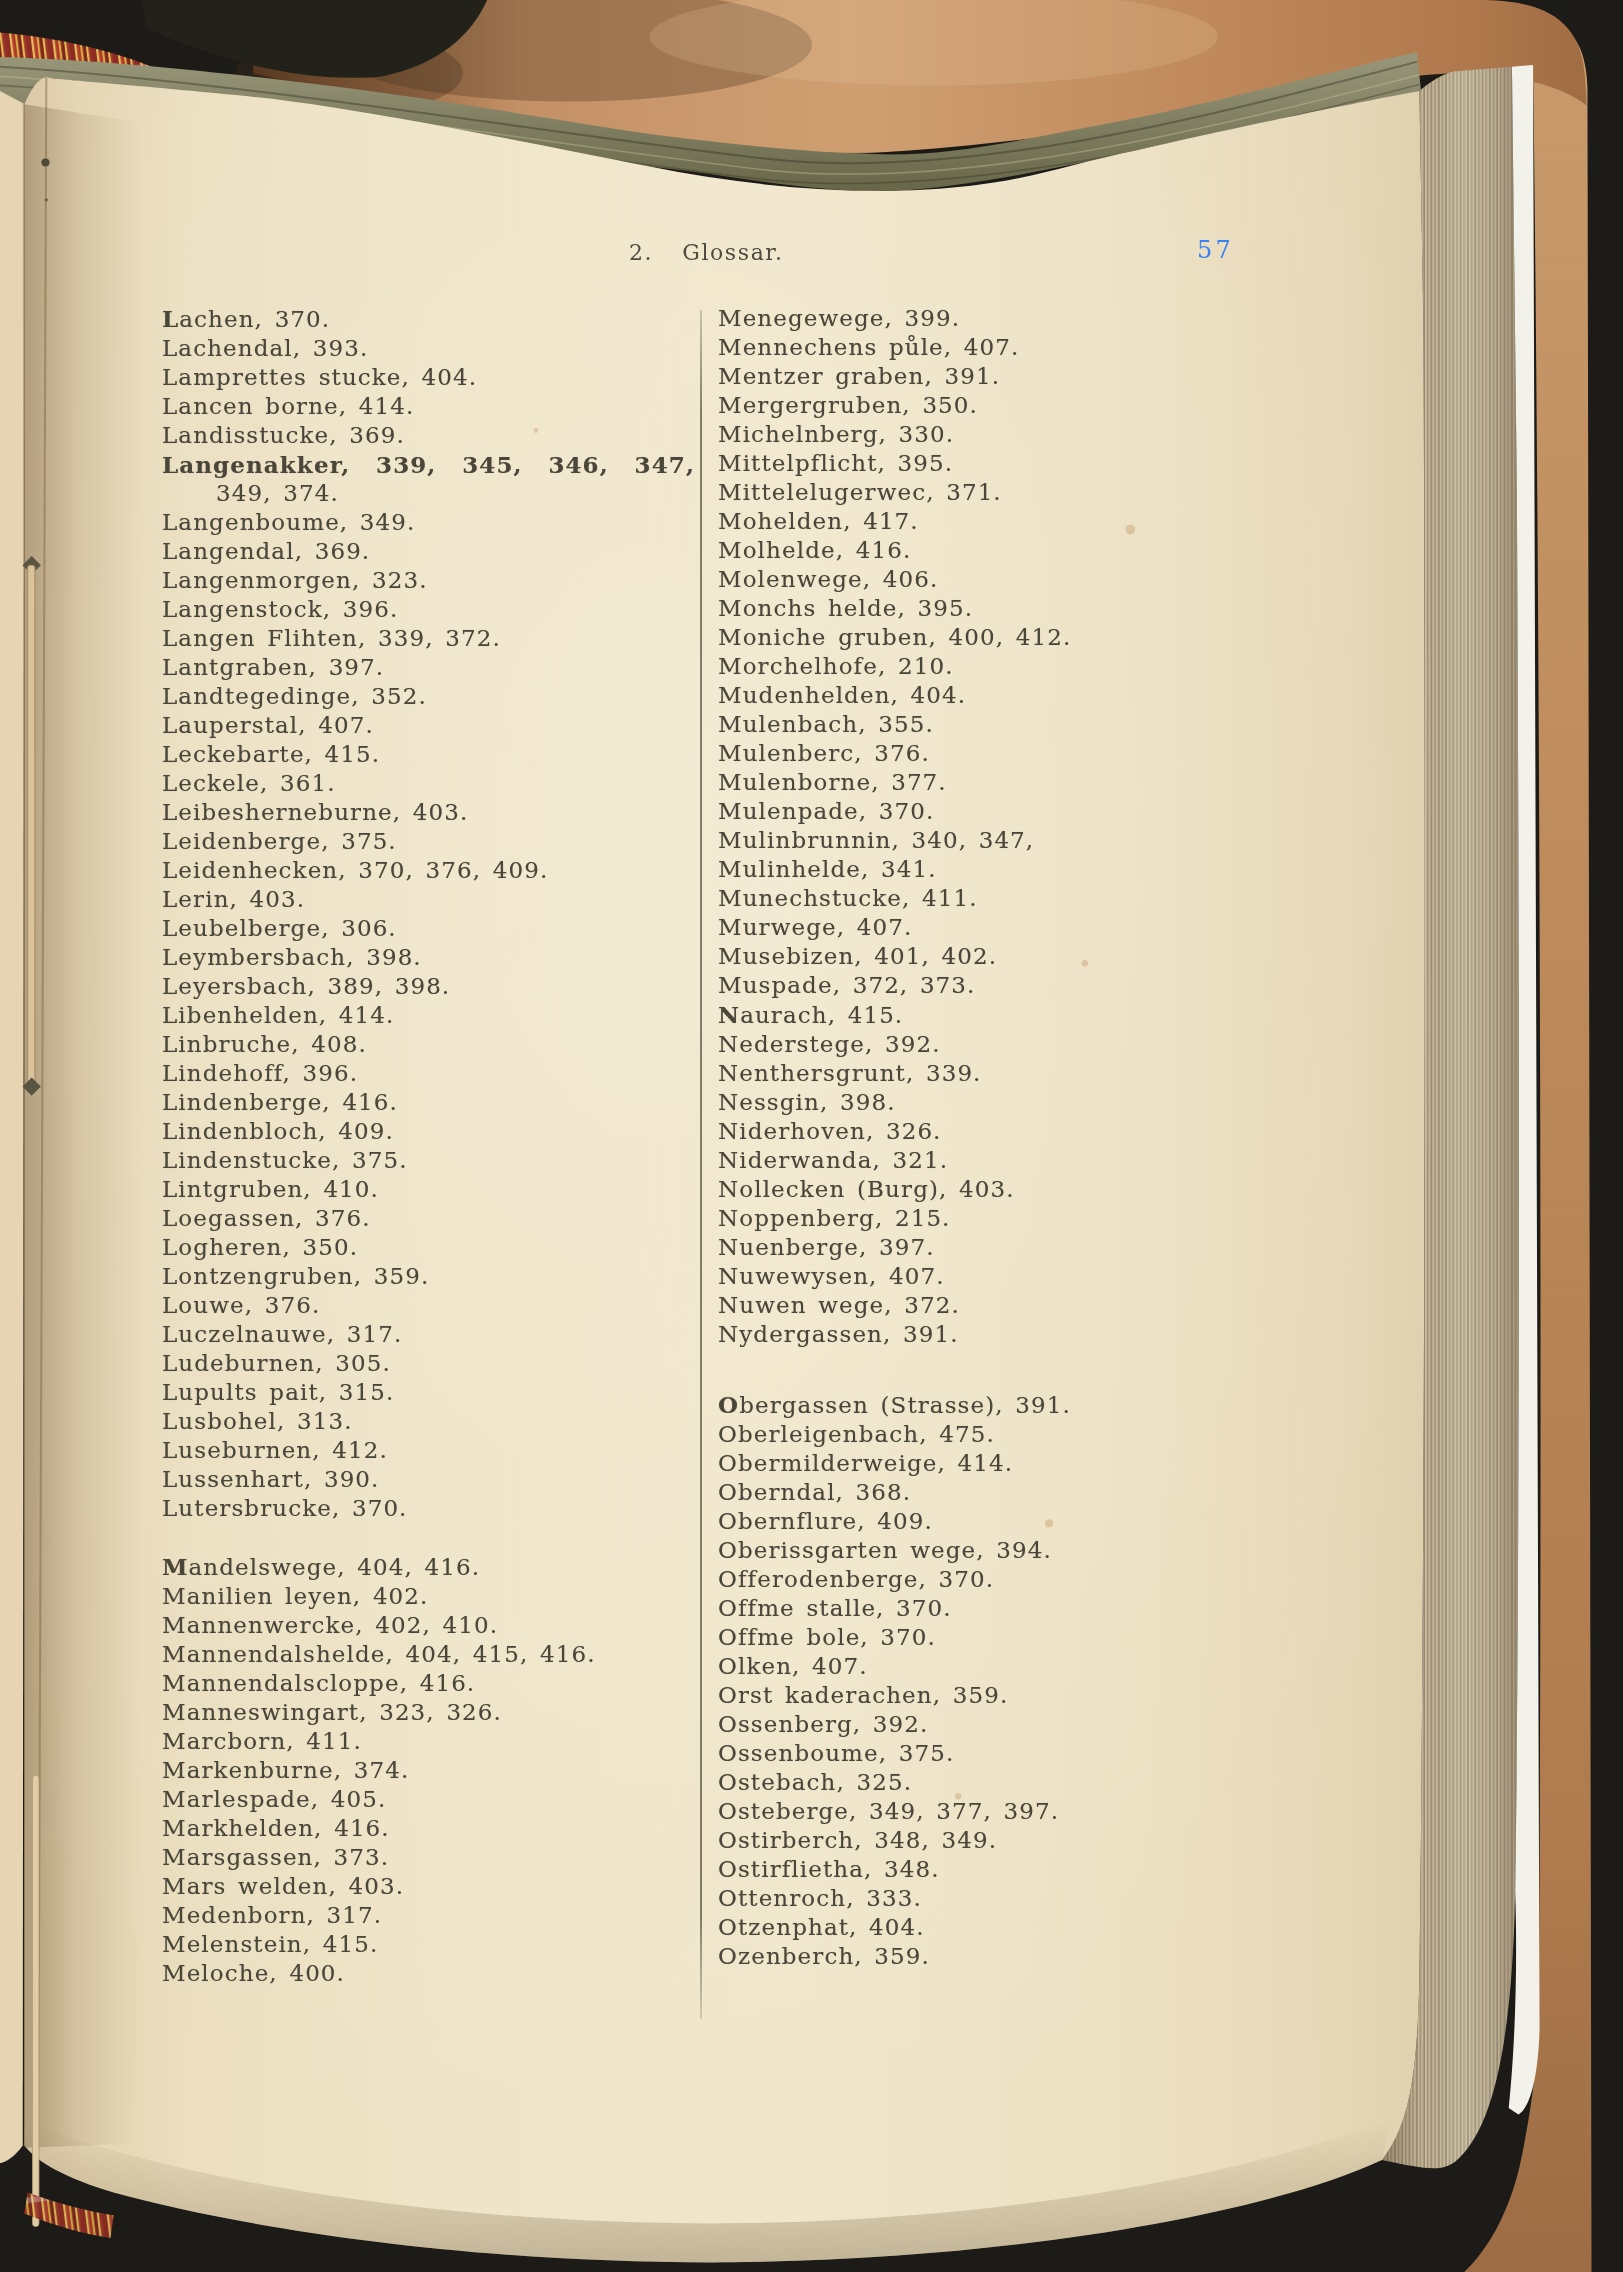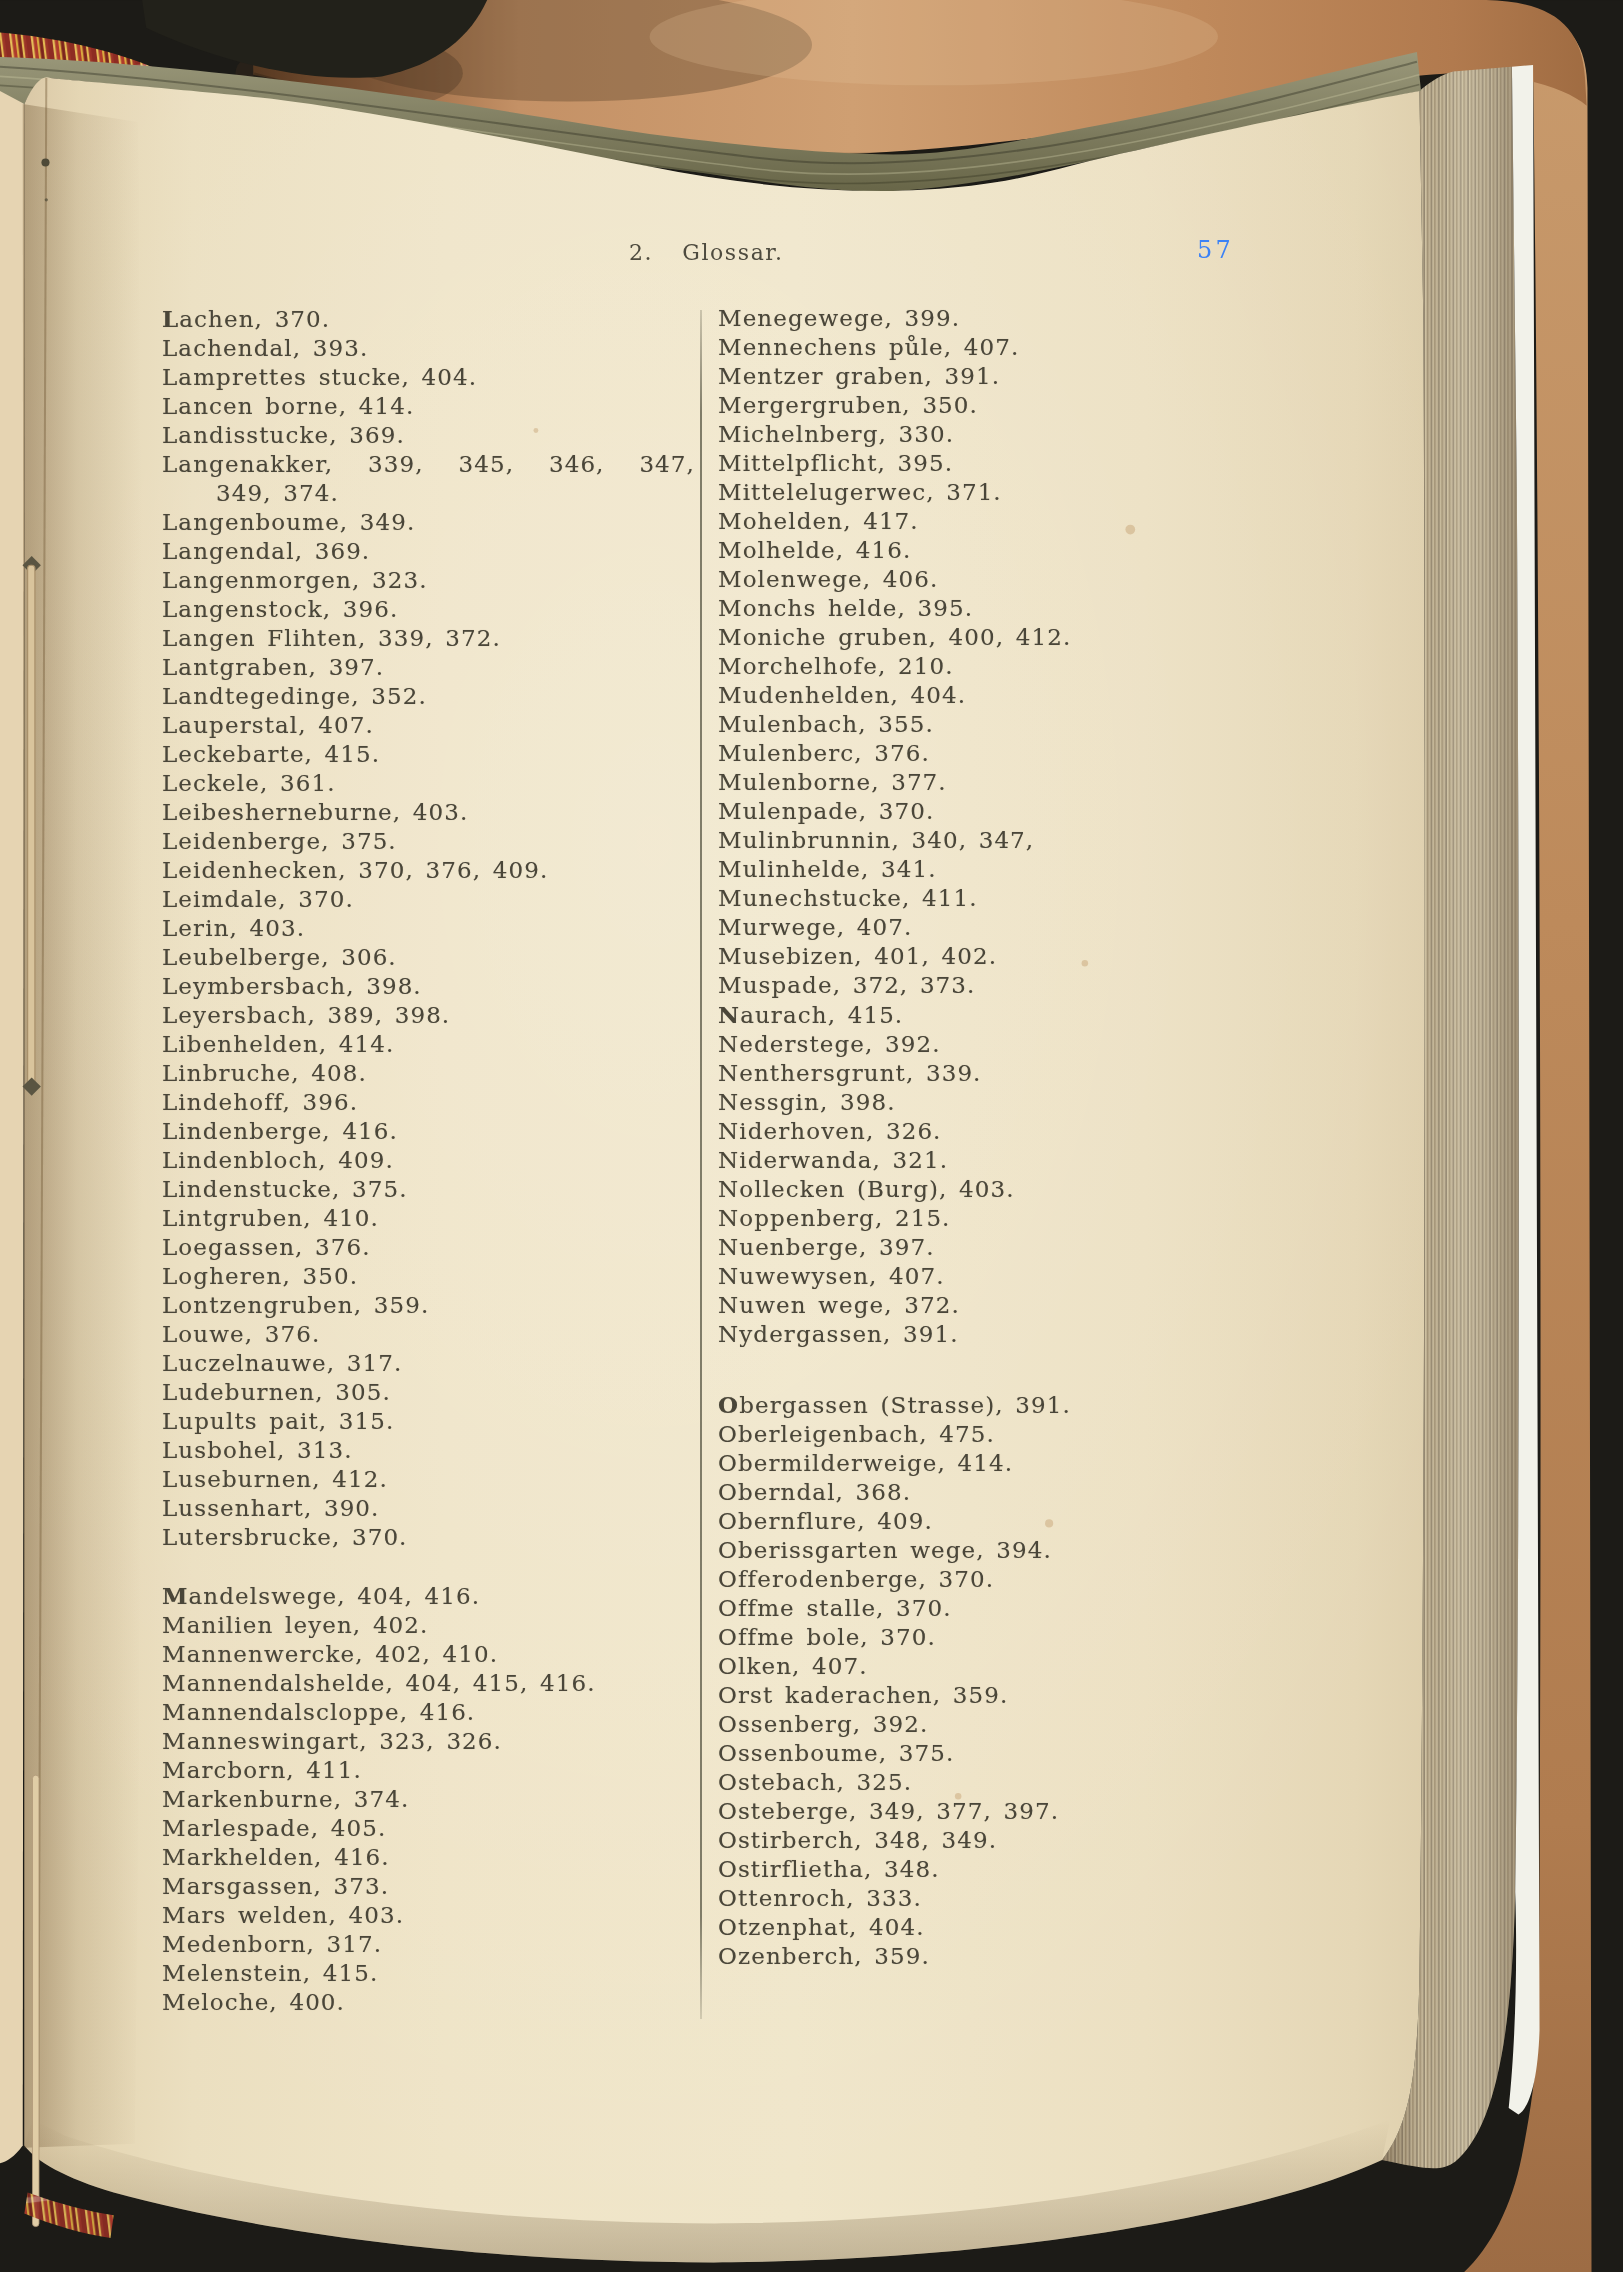--- a/index.html
+++ b/index.html
@@ -12,21 +12,21 @@
   .hdr-num{position:absolute;top:236px;left:1197px;font-size:24px;letter-spacing:3.2px;color:#3b82f6;}
   .col{position:absolute;top:304px;}
   .col-l{left:162px;width:533px;}
   .col-r{left:718px;width:568px;}
   .divider{position:absolute;left:700px;top:310px;width:1.6px;height:1709px;
            background:linear-gradient(180deg,rgba(90,88,70,.25),rgba(90,88,70,.75) 6%,rgba(90,88,70,.75) 94%,rgba(90,88,70,.2));}
   .entry{position:relative;padding-left:54px;text-indent:-54px;font-size:23px;line-height:29px;
          letter-spacing:1.1px;word-spacing:3.2px;white-space:nowrap;
          text-shadow:0 0 0.8px rgba(74,70,57,.35);}
   .entry.lead::first-letter{font-weight:bold;}
-  .fj{display:block;margin-left:-54px;width:533px;text-indent:0;text-align:justify;text-align-last:justify;white-space:normal;}
+  .fj{display:block;margin-left:-54px;width:533px;text-indent:0;text-align:justify;text-align-last:justify;white-space:normal;font-weight:bold;}
   .cont{display:block;text-indent:0;white-space:nowrap;}
 </style>
 </head>
 <body>
 
 <div class="scene">
 
   <svg width="1624" height="2273" viewBox="0 0 2000 2799">
     <defs>
       <linearGradient id="gCover" x1="0" y1="0" x2="1" y2="0">
@@ -175,21 +175,20 @@
         <div class="entry">Langenstock, 396.</div>
         <div class="entry">Langen Flihten, 339, 372.</div>
         <div class="entry">Lantgraben, 397.</div>
         <div class="entry">Landtegedinge, 352.</div>
         <div class="entry">Lauperstal, 407.</div>
         <div class="entry">Leckebarte, 415.</div>
         <div class="entry">Leckele, 361.</div>
         <div class="entry">Leibesherneburne, 403.</div>
         <div class="entry">Leidenberge, 375.</div>
         <div class="entry">Leidenhecken, 370, 376, 409.</div>
-        <div class="entry">Leimdale, 370.</div>
         <div class="entry">Lerin, 403.</div>
         <div class="entry">Leubelberge, 306.</div>
         <div class="entry">Leymbersbach, 398.</div>
         <div class="entry">Leyersbach, 389, 398.</div>
         <div class="entry">Libenhelden, 414.</div>
         <div class="entry">Linbruche, 408.</div>
         <div class="entry">Lindehoff, 396.</div>
         <div class="entry">Lindenberge, 416.</div>
         <div class="entry">Lindenbloch, 409.</div>
         <div class="entry">Lindenstucke, 375.</div>

